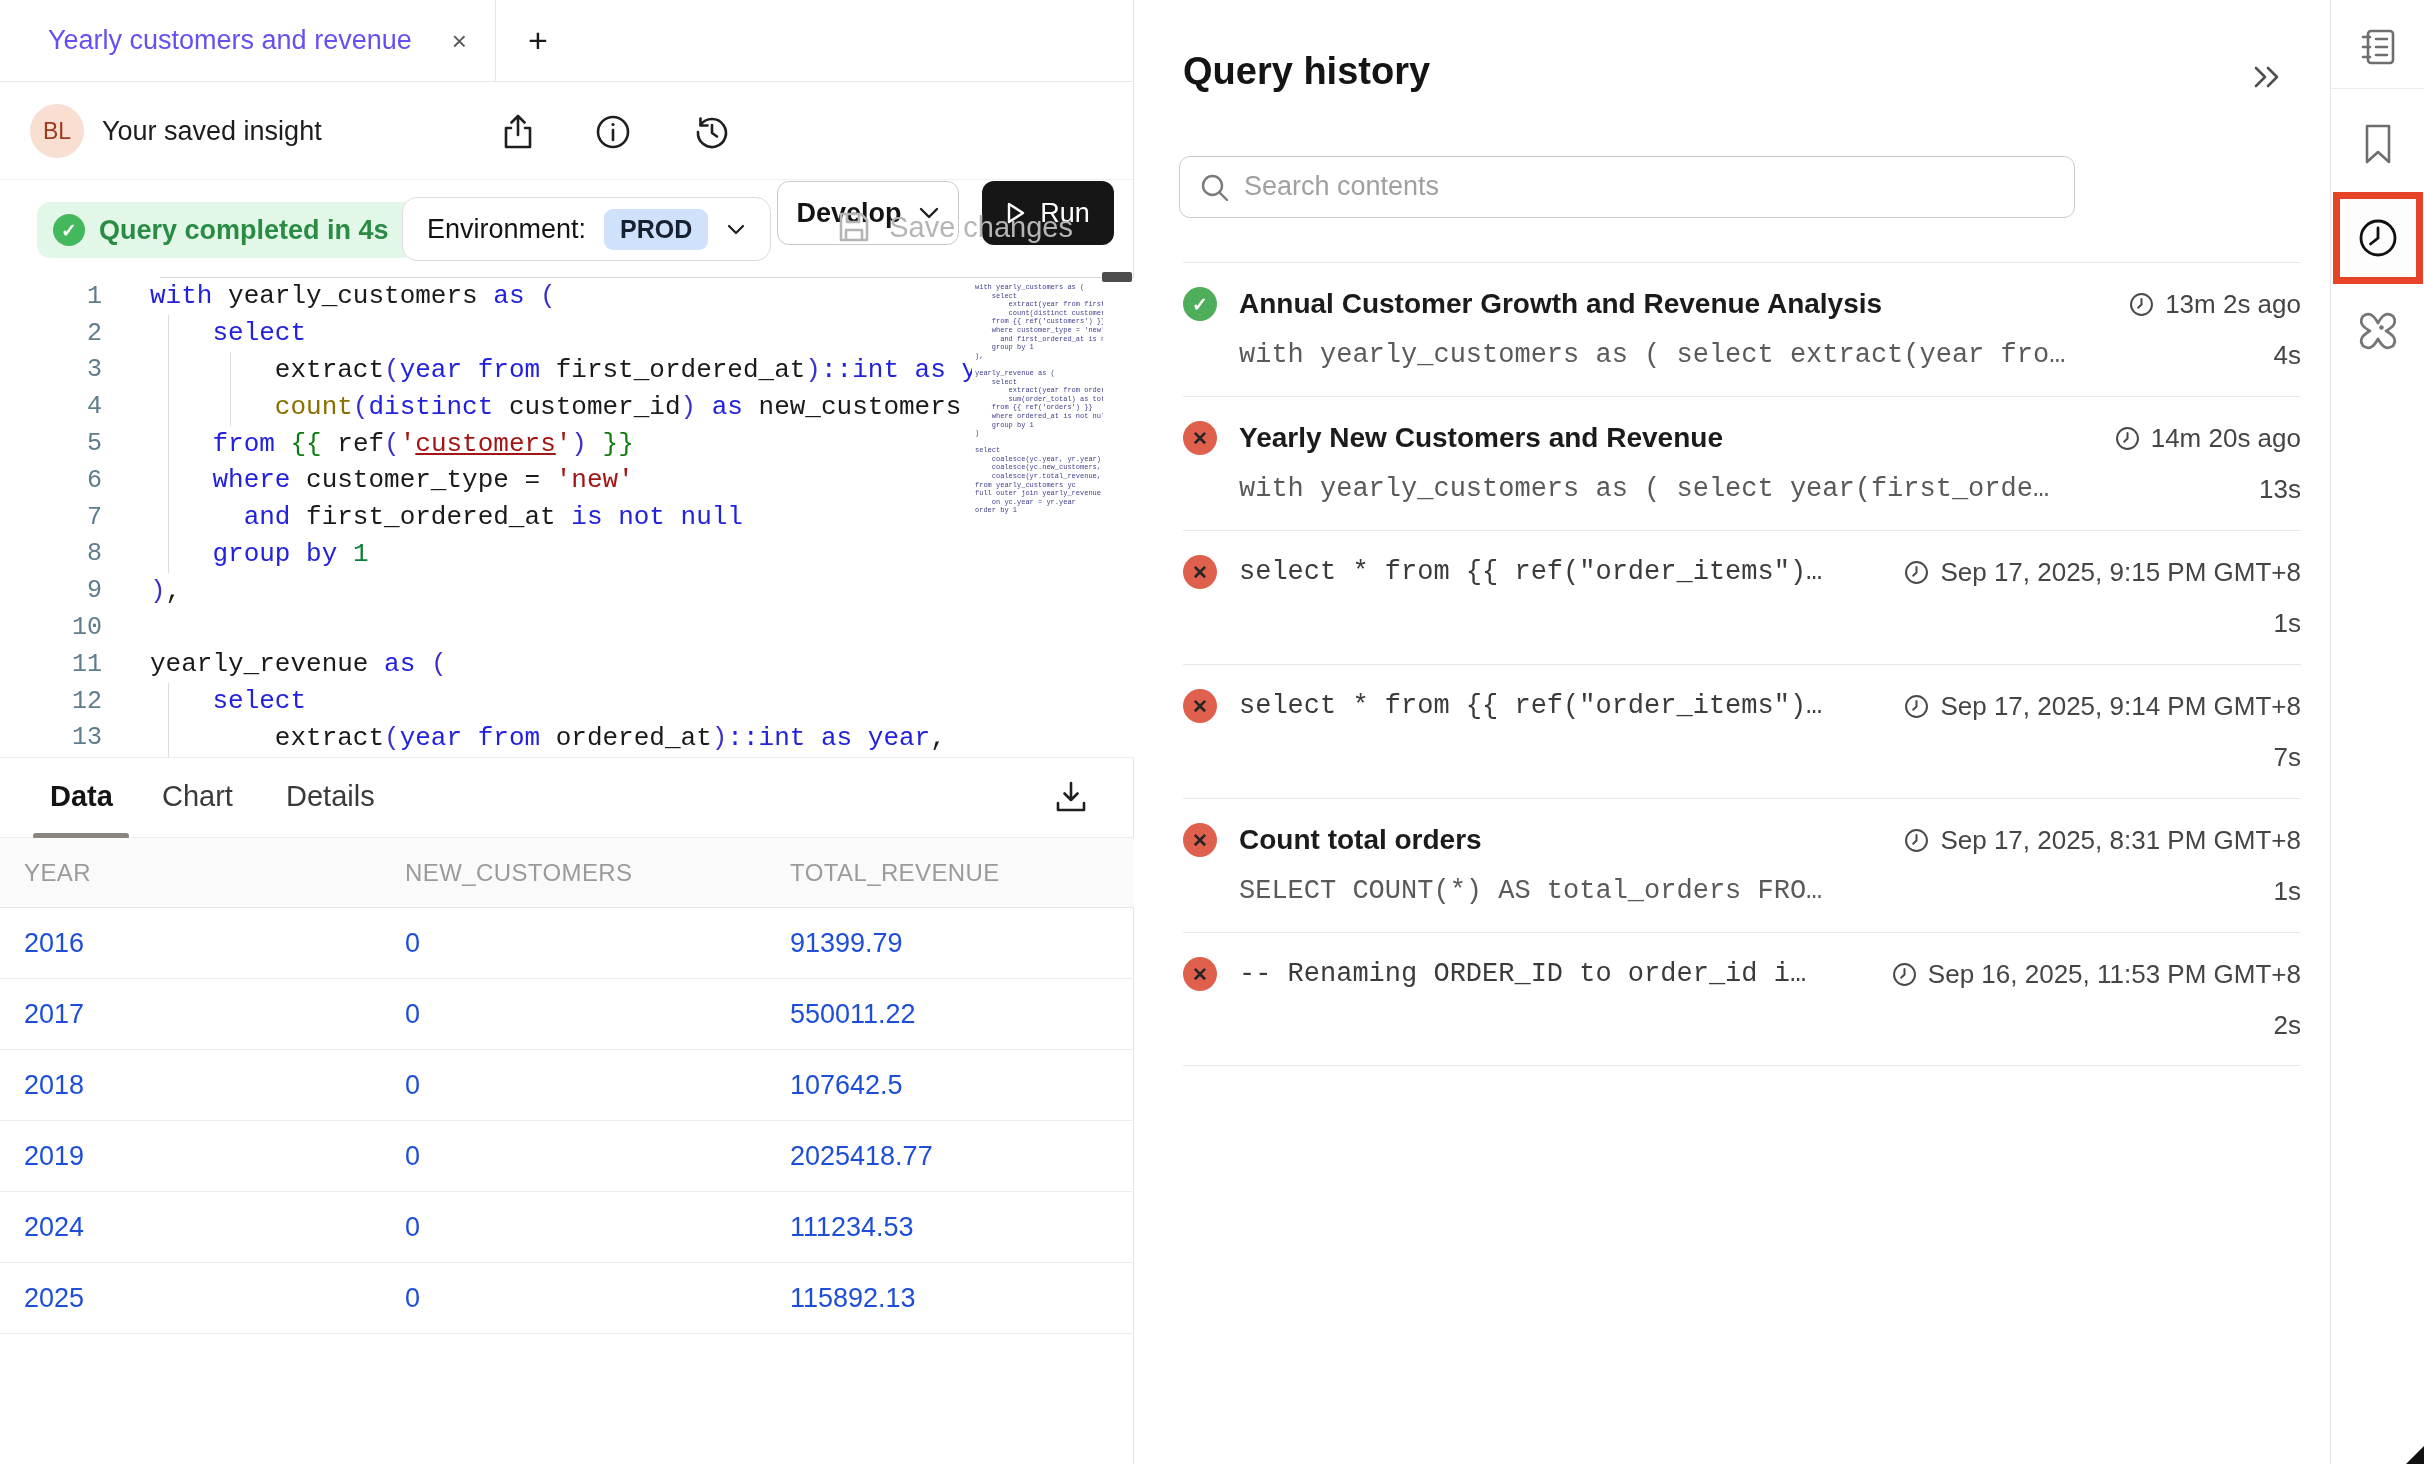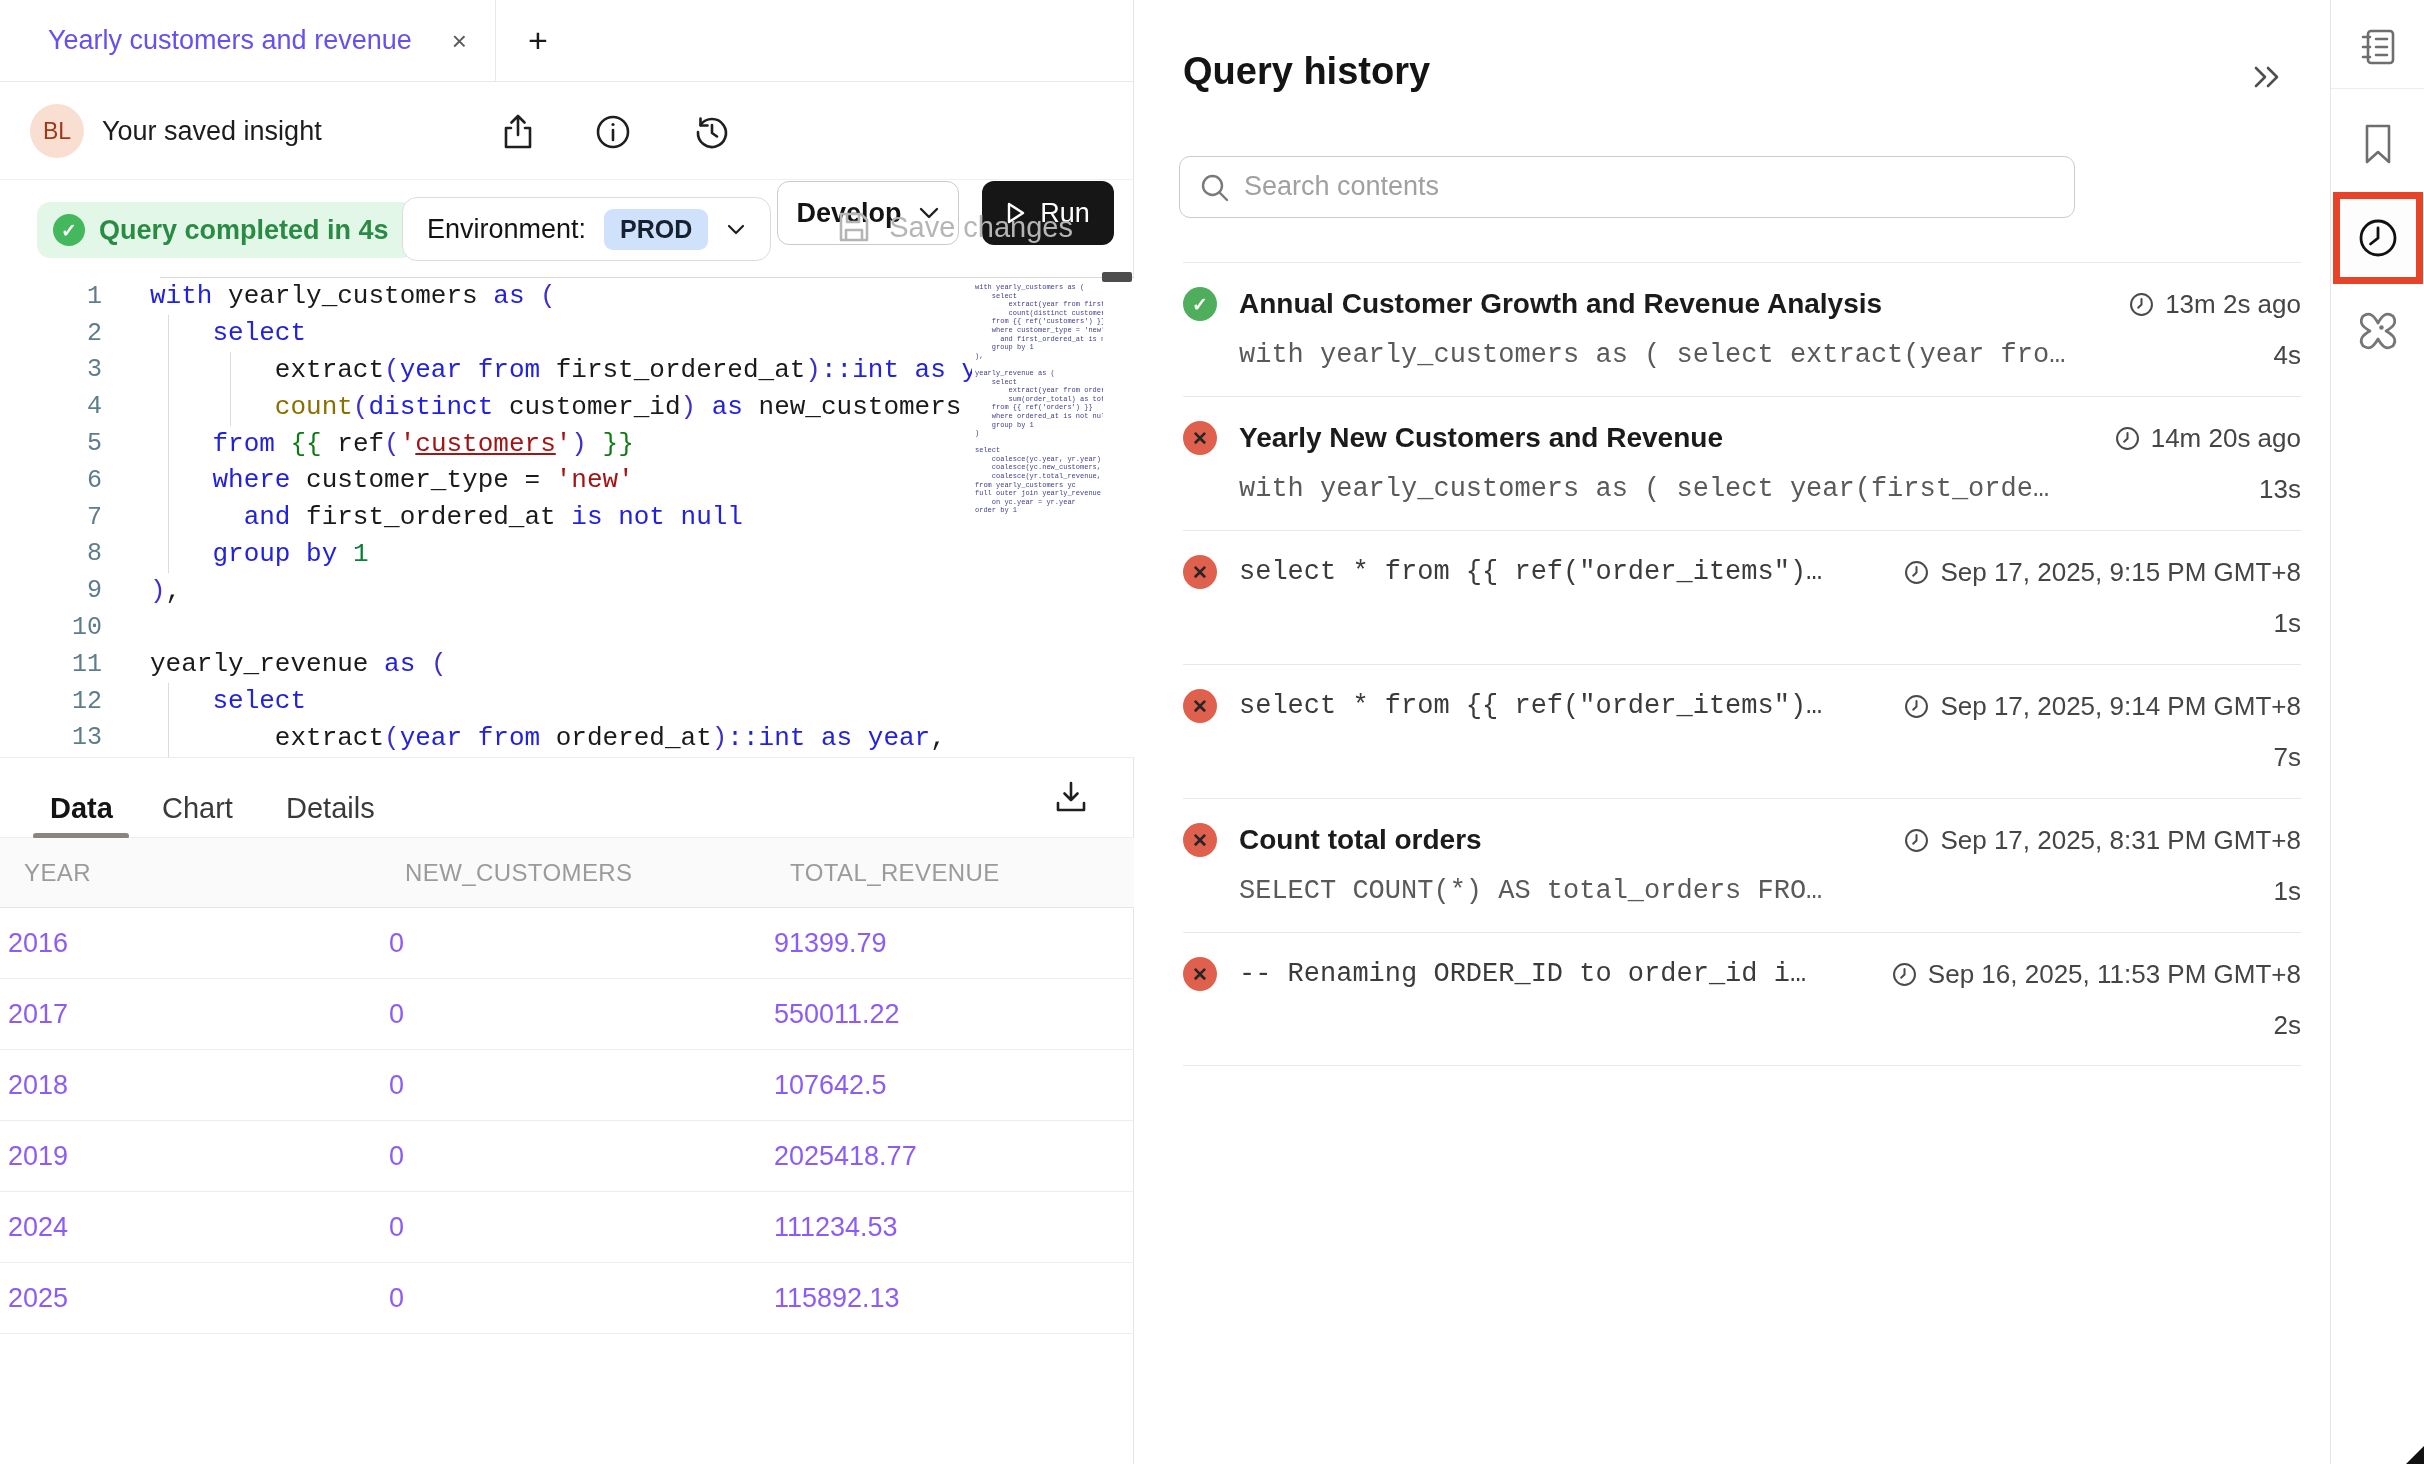--- a/index.html
+++ b/index.html
@@ -68,33 +68,33 @@
   .indent-guide { position:absolute; width:1px; background:#dcdcdc; }
   .minimap { position:absolute; left:975px; top:5px; width:128px; height:470px; overflow:hidden; }
   .minimap pre { font-family:"Liberation Mono", monospace; font-size:7px; line-height:8.6px;
     color:#3f3f8f; white-space:pre; }
   .scroll-thumb { position:absolute; left:1102px; top:-6px; width:30px; height:10px;
     background:#4d4d4d; border-radius:2px; }
 
   
   .results-tabs { position:absolute; left:0; top:757px; width:1134px; height:81px;
     border-top:1px solid #ededed; border-bottom:1px solid #ededed; }
-  .rtab { position:absolute; top:34px; font-size:29px; color:#3a3a3a; cursor:pointer; }
+  .rtab { position:absolute; top:22px; font-size:29px; color:#3a3a3a; cursor:pointer; }
   .rtab.active { color:#141414; font-weight:700; }
   .rtab-underline { position:absolute; left:33px; bottom:-2px; width:96px; height:6px;
     background:#8b8580; border-radius:3px; }
   .download-icon { position:absolute; right:42px; top:18px; cursor:pointer; }
 
   .rtable { position:absolute; left:0; top:838px; width:1134px; }
   .thead { display:grid; grid-template-columns:381px 385px 1fr; height:70px; align-items:center;
     background:#fafafa; border-bottom:1px solid #e6e6e6; }
   .thead .hcell { padding-left:24px; font-size:24px; color:#9b9b9b; letter-spacing:0.4px; font-weight:500; }
   .trow { display:grid; grid-template-columns:381px 385px 1fr; height:71px; align-items:center;
     border-bottom:1px solid #ededed; }
-  .tcell { padding-left:8px; font-size:27px; color:#8b5cf6; }
+  .tcell { padding-left:24px; font-size:27px; color:#1d4ed8; }
 
   
   .history-panel { position:absolute; left:1135px; top:0; width:1195px; height:1464px; background:#fff; }
   .hp-title { position:absolute; left:48px; top:50px; font-size:38px; font-weight:600; color:#141414; }
   .hp-collapse { position:absolute; right:46px; top:62px; cursor:pointer; }
   .hp-search { position:absolute; left:44px; top:156px; width:896px; height:62px;
     border:1.5px solid #cbcbcb; border-radius:11px; background:#fff; }
   .hp-search input { position:absolute; left:64px; top:0; width:810px; height:58px; border:none;
     outline:none; font-size:27px; color:#1c1c1c; font-family:"Liberation Sans", sans-serif; }
   .hp-search input::placeholder { color:#a0a0a0; }

